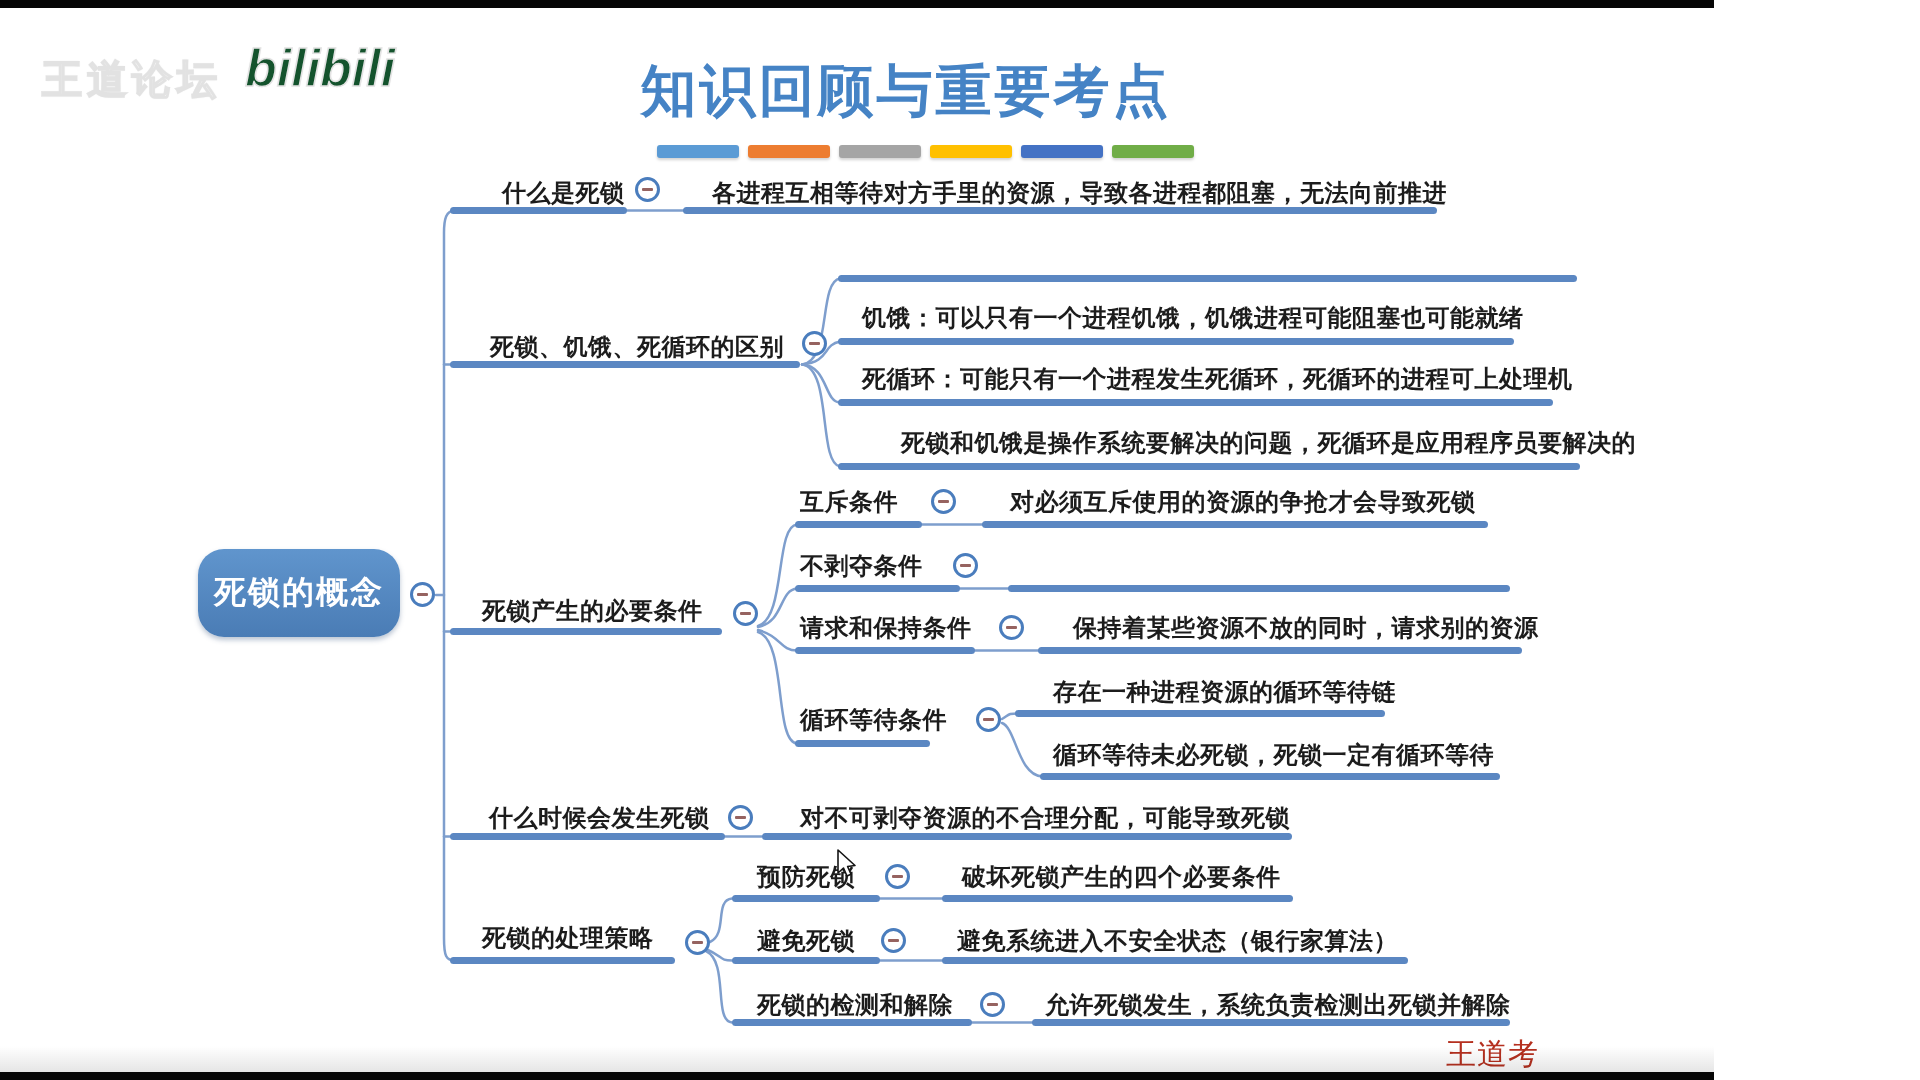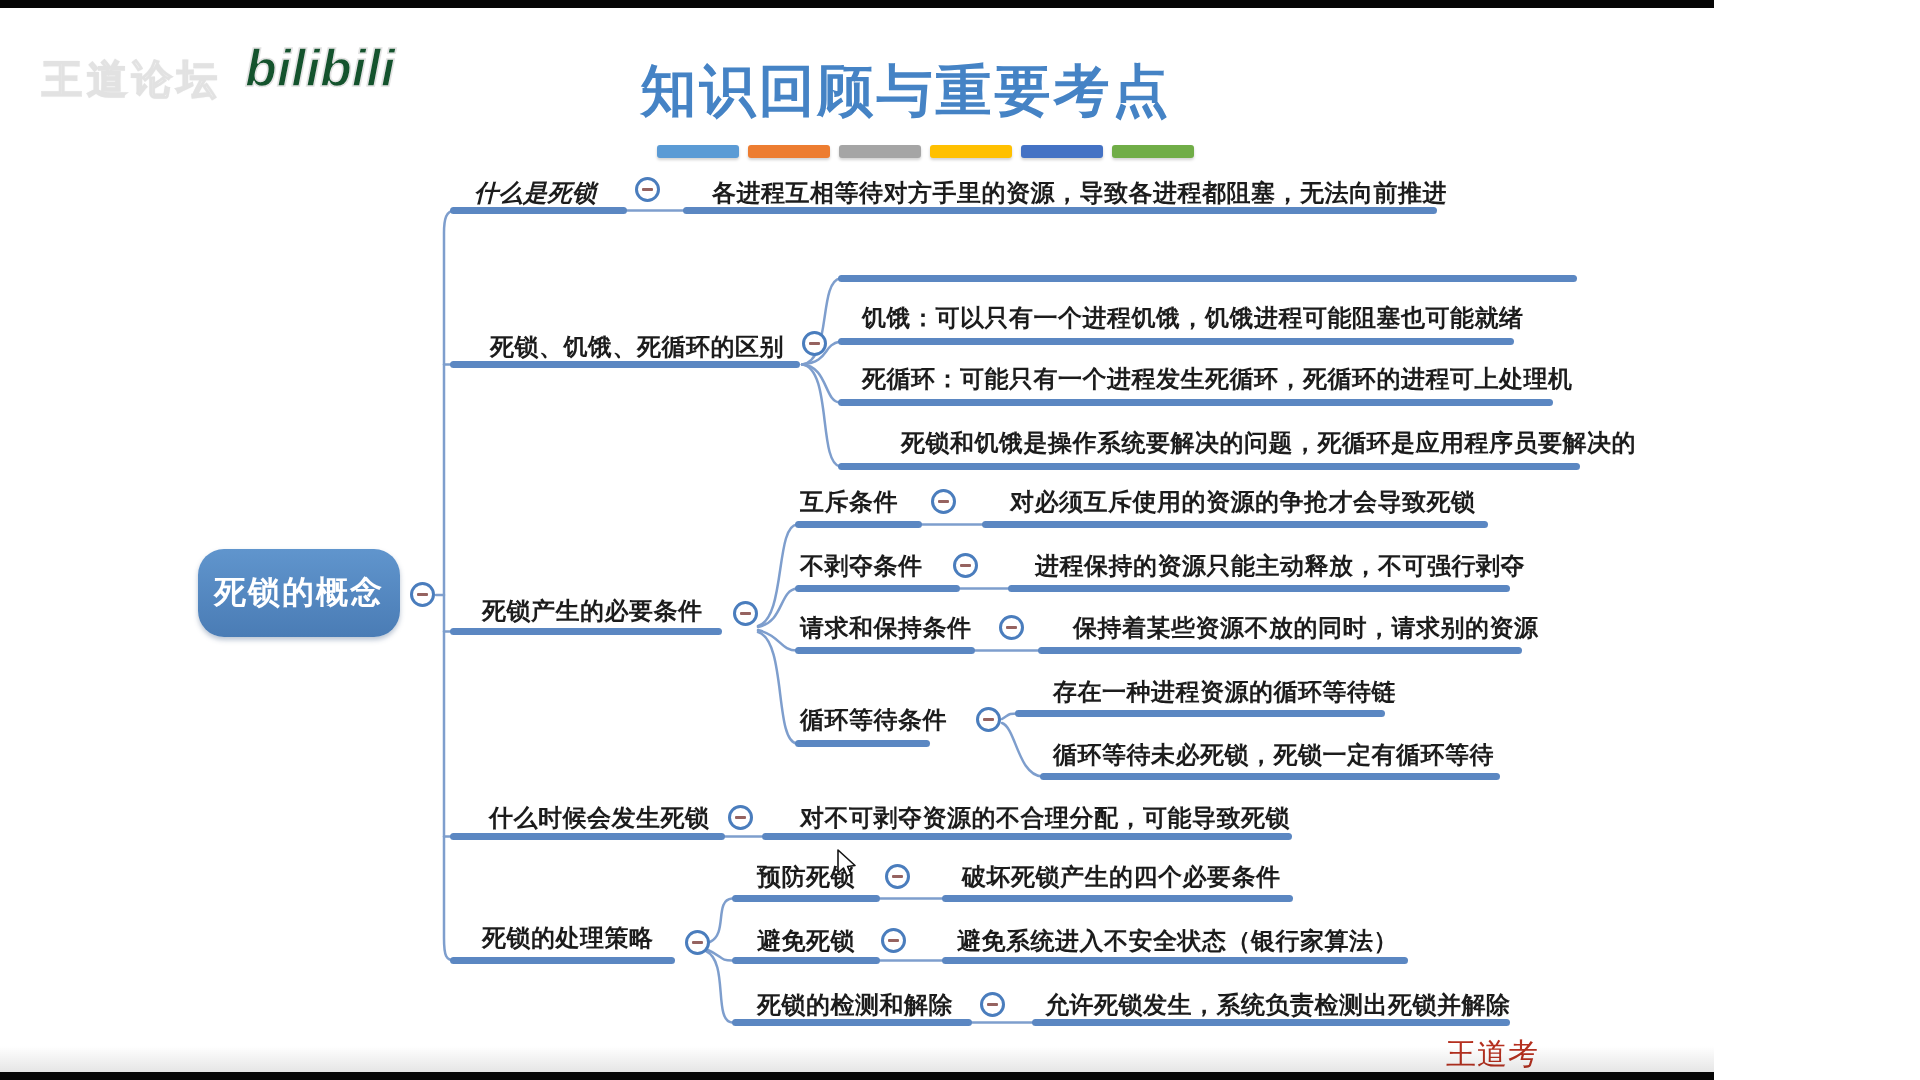--- a/index.html
+++ b/index.html
@@ -97,21 +97,21 @@
 
       <path d="M 710 942 C 728 934 714 900 732 898.5"></path>
       <path d="M 706 949 C 724 957 719 960.5 732 960.5"></path>
       <path d="M 706 951 C 729 962 713 1021 732 1022.5"></path>
     </g>
   </svg>
 
   <div class="root">死锁的概念</div>
   <div class="tg" style="left:410px;top:582px;"></div>
 
-  <div class="nd" style="left:474px;top:180px;font-style:italic;">什么是死锁</div>
+  <div class="nd" style="left:502px;top:180px;">什么是死锁</div>
   <div class="bar" style="left:450px;top:207px;width:177px;"></div>
   <div class="tg" style="left:635px;top:177px;"></div>
   <div class="nd" style="left:712px;top:180px;">各进程互相等待对方手里的资源，导致各进程都阻塞，无法向前推进</div>
   <div class="bar" style="left:683px;top:207px;width:754px;"></div>
 
   <div class="nd" style="left:490px;top:334px;">死锁、饥饿、死循环的区别</div>
   <div class="bar" style="left:450px;top:361px;width:350px;"></div>
   <div class="tg" style="left:802px;top:331px;"></div>
 
   <div class="bar" style="left:838px;top:275px;width:739px;"></div>
@@ -131,21 +131,20 @@
 
   <div class="nd" style="left:800px;top:489px;">互斥条件</div>
   <div class="bar" style="left:795px;top:521px;width:127px;"></div>
   <div class="tg" style="left:931px;top:489px;"></div>
   <div class="nd" style="left:1010px;top:489px;">对必须互斥使用的资源的争抢才会导致死锁</div>
   <div class="bar" style="left:982px;top:521px;width:506px;"></div>
 
   <div class="nd" style="left:800px;top:553px;">不剥夺条件</div>
   <div class="bar" style="left:795px;top:585px;width:165px;"></div>
   <div class="tg" style="left:953px;top:553px;"></div>
-  <div class="nd" style="left:1035px;top:553px;">进程保持的资源只能主动释放，不可强行剥夺</div>
   <div class="bar" style="left:1008px;top:585px;width:502px;"></div>
 
   <div class="nd" style="left:800px;top:615px;">请求和保持条件</div>
   <div class="bar" style="left:795px;top:647px;width:180px;"></div>
   <div class="tg" style="left:999px;top:615px;"></div>
   <div class="nd" style="left:1073px;top:615px;">保持着某些资源不放的同时，请求别的资源</div>
   <div class="bar" style="left:1038px;top:647px;width:484px;"></div>
 
   <div class="nd" style="left:800px;top:707px;">循环等待条件</div>
   <div class="bar" style="left:795px;top:740px;width:135px;"></div>

